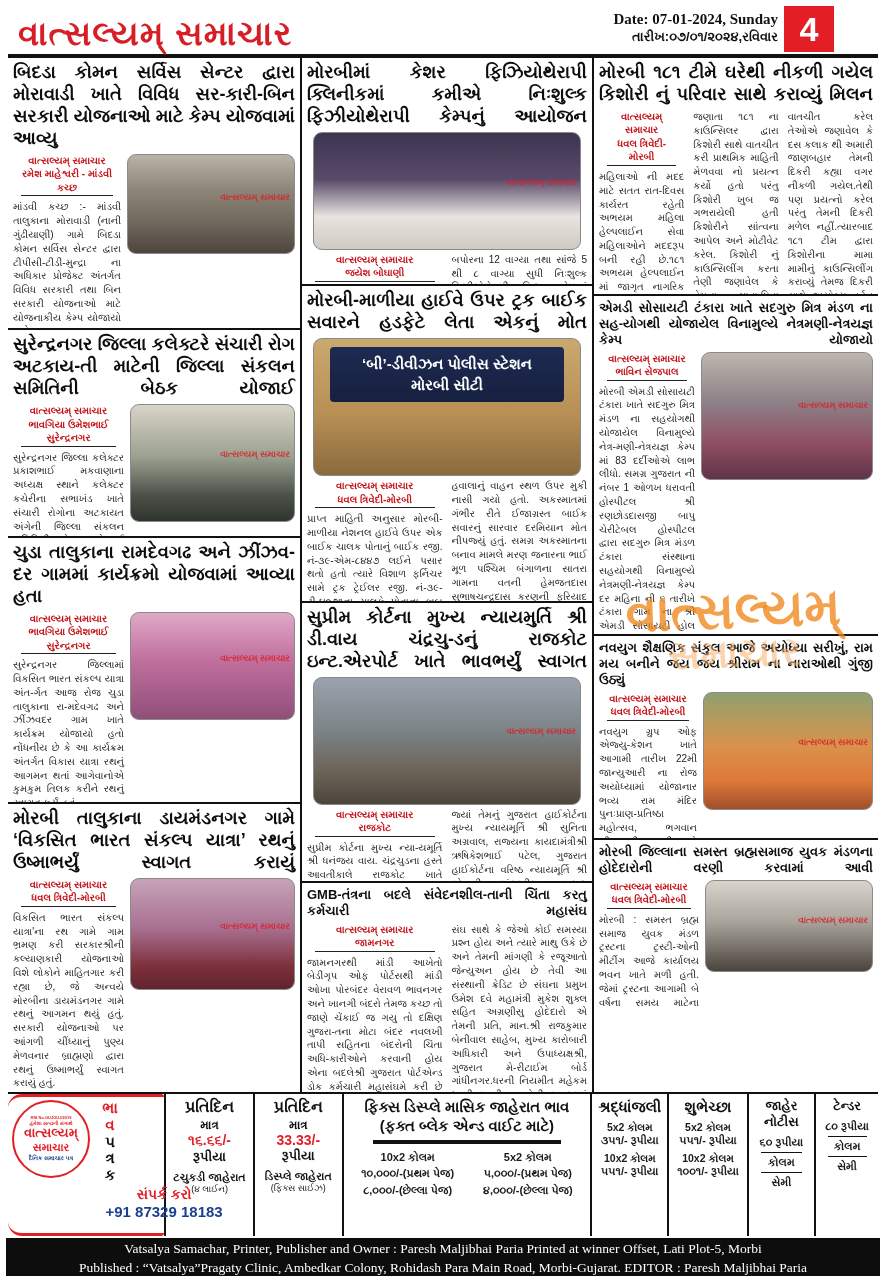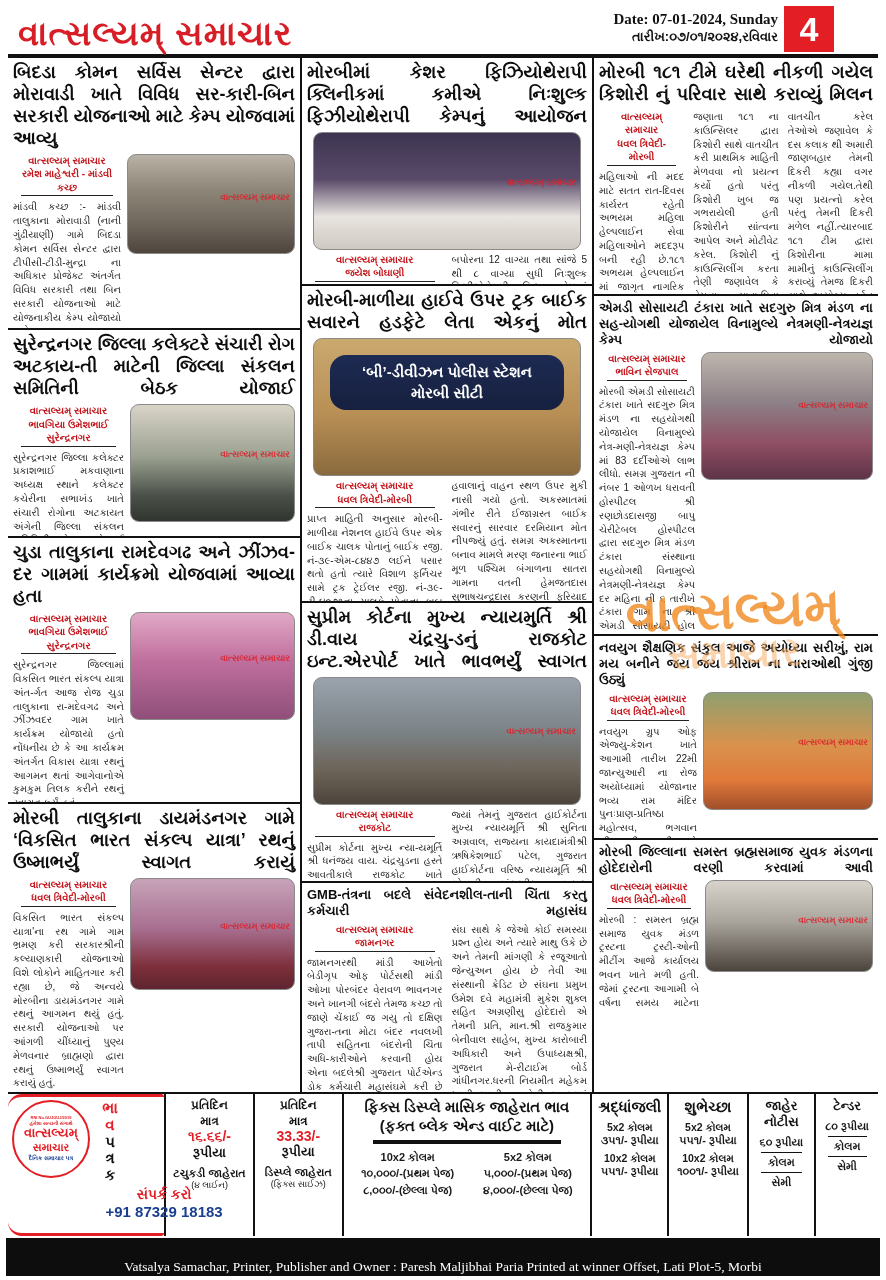--- a/index.html
+++ b/index.html
@@ -68,22 +68,22 @@
   .ph6 { background:linear-gradient(180deg,#bdb6ad 0%,#8d7f86 40%,#8f4e63 72%,#5e3347 100%); }
   .ph7 { background:linear-gradient(180deg,#e0a9c6 0%,#c06f9d 45%,#8f4f79 100%); }
   .ph8 { background:linear-gradient(180deg,#9aa3ad 0%,#7d8589 40%,#6b6256 75%,#4c453c 100%); }
   .ph9 { background:linear-gradient(180deg,#8fa06f 0%,#d9924c 45%,#e0793a 75%,#a24f2a 100%); }
   .ph10 { background:linear-gradient(180deg,#c7a3b8 0%,#a86f90 45%,#7d2f3a 80%,#5e2430 100%); }
   .ph12 { background:linear-gradient(180deg,#d8d3cb 0%,#a9a49c 45%,#6d675f 80%,#4a443d 100%); }
 
   
   .ph5 { background:linear-gradient(180deg,#caa96f 0%,#b88f55 55%,#8a6a3d 100%); display:flex; align-items:flex-start; justify-content:center; }
   .sign {
-    margin-top:16px; width:88%; background:linear-gradient(180deg,#1d2a52,#16203f);
-    border-radius:16px; padding:8px 4px; text-align:center; color:#fff; font-weight:bold;
+    margin-top:8px; width:88%; background:linear-gradient(180deg,#1d2a52,#16203f);
+    border-radius:4px; padding:8px 4px; text-align:center; color:#fff; font-weight:bold;
   }
   .sign .s1 { font-size:15px; display:block; }
   .sign .s2 { font-size:15px; display:block; margin-top:3px; }
 
   
   .watermark { position:absolute; right:6px; top:586px; width:292px; text-align:center; z-index:6; pointer-events:none; transform:rotate(-2deg); }
   .watermark .w1 { font-size:52px; font-weight:bold; color:rgba(240,135,25,.78); line-height:.95; display:block; }
   .watermark .w2 { font-size:40px; font-weight:bold; color:rgba(246,176,110,.55); display:block; margin-top:-4px; }
 
   
@@ -101,21 +101,21 @@
   .logo-t1 { font-size:13px; color:#e31e25; font-weight:bold; }
   .logo-t2 { font-size:11px; color:#e31e25; font-weight:bold; }
   .logo-t3 { font-size:6px; color:#1a3f8f; font-weight:bold; margin-top:1px; }
   .bhav { width:24px; margin-left:8px; display:flex; flex-direction:column; align-items:center; font-weight:bold; font-size:15px; line-height:1.12; }
   .bhav .r { color:#e31e25; } .bhav .k { color:#111; }
   .contact { width:100%; text-align:center; margin-top:2px; }
   .contact .c1 { color:#e31e25; font-weight:bold; font-size:14px; display:block; }
   .contact .c2 { color:#1a3f8f; font-weight:bold; font-size:15px; display:block; }
 
   .daily { width:92px; }
-  .daily .t { font-weight:bold; font-size:12px; color:#111; }
+  .daily .t { font-weight:bold; font-size:16px; color:#111; }
   .daily .m { font-weight:bold; font-size:12px; color:#111; margin-top:2px; }
   .daily .p { font-weight:bold; font-size:14px; color:#e31e25; }
   .daily .ru { font-weight:bold; font-size:13px; color:#111; }
   .daily .k { font-weight:bold; font-size:11px; color:#111; margin-top:6px; }
   .daily .k2 { font-size:9px; color:#111; }
 
   .fixbox { width:258px; }
   .fixbox .t { font-weight:bold; font-size:15px; color:#111; line-height:1.25; }
   .dbl { width:78%; margin:4px auto 2px auto; border-top:2px solid #111; border-bottom:2px solid #111; height:4px; }
   .fixcols { display:flex; justify-content:space-around; margin-top:3px; }
@@ -124,21 +124,21 @@
   .tribute { width:80px; } .greet { width:82px; } .notice { width:70px; } .tender { width:66px; }
   .adt { font-weight:bold; font-size:15px; color:#111; }
   .adl { font-weight:bold; font-size:10.5px; margin-top:5px; }
   .adp { font-weight:bold; font-size:11px; }
   .uline { width:70%; margin:3px auto; border-top:1.5px solid #111; }
 
   
   .footer {
     position:absolute; left:6px; right:6px; bottom:4px; height:38px; background:#0d0d0d;
     color:#fff; font-family:"Liberation Serif", serif; font-size:13.5px; line-height:1.4;
-    text-align:center; padding-top:20px;
+    text-align:center; padding-top:2px;
   }
 </style>
 </head>
 <body>
 
 <div class="page">
 
   <div class="header">
     <div class="masthead">વાત્સલ્યમ્ સમાચાર</div>
     <div class="datebox">

